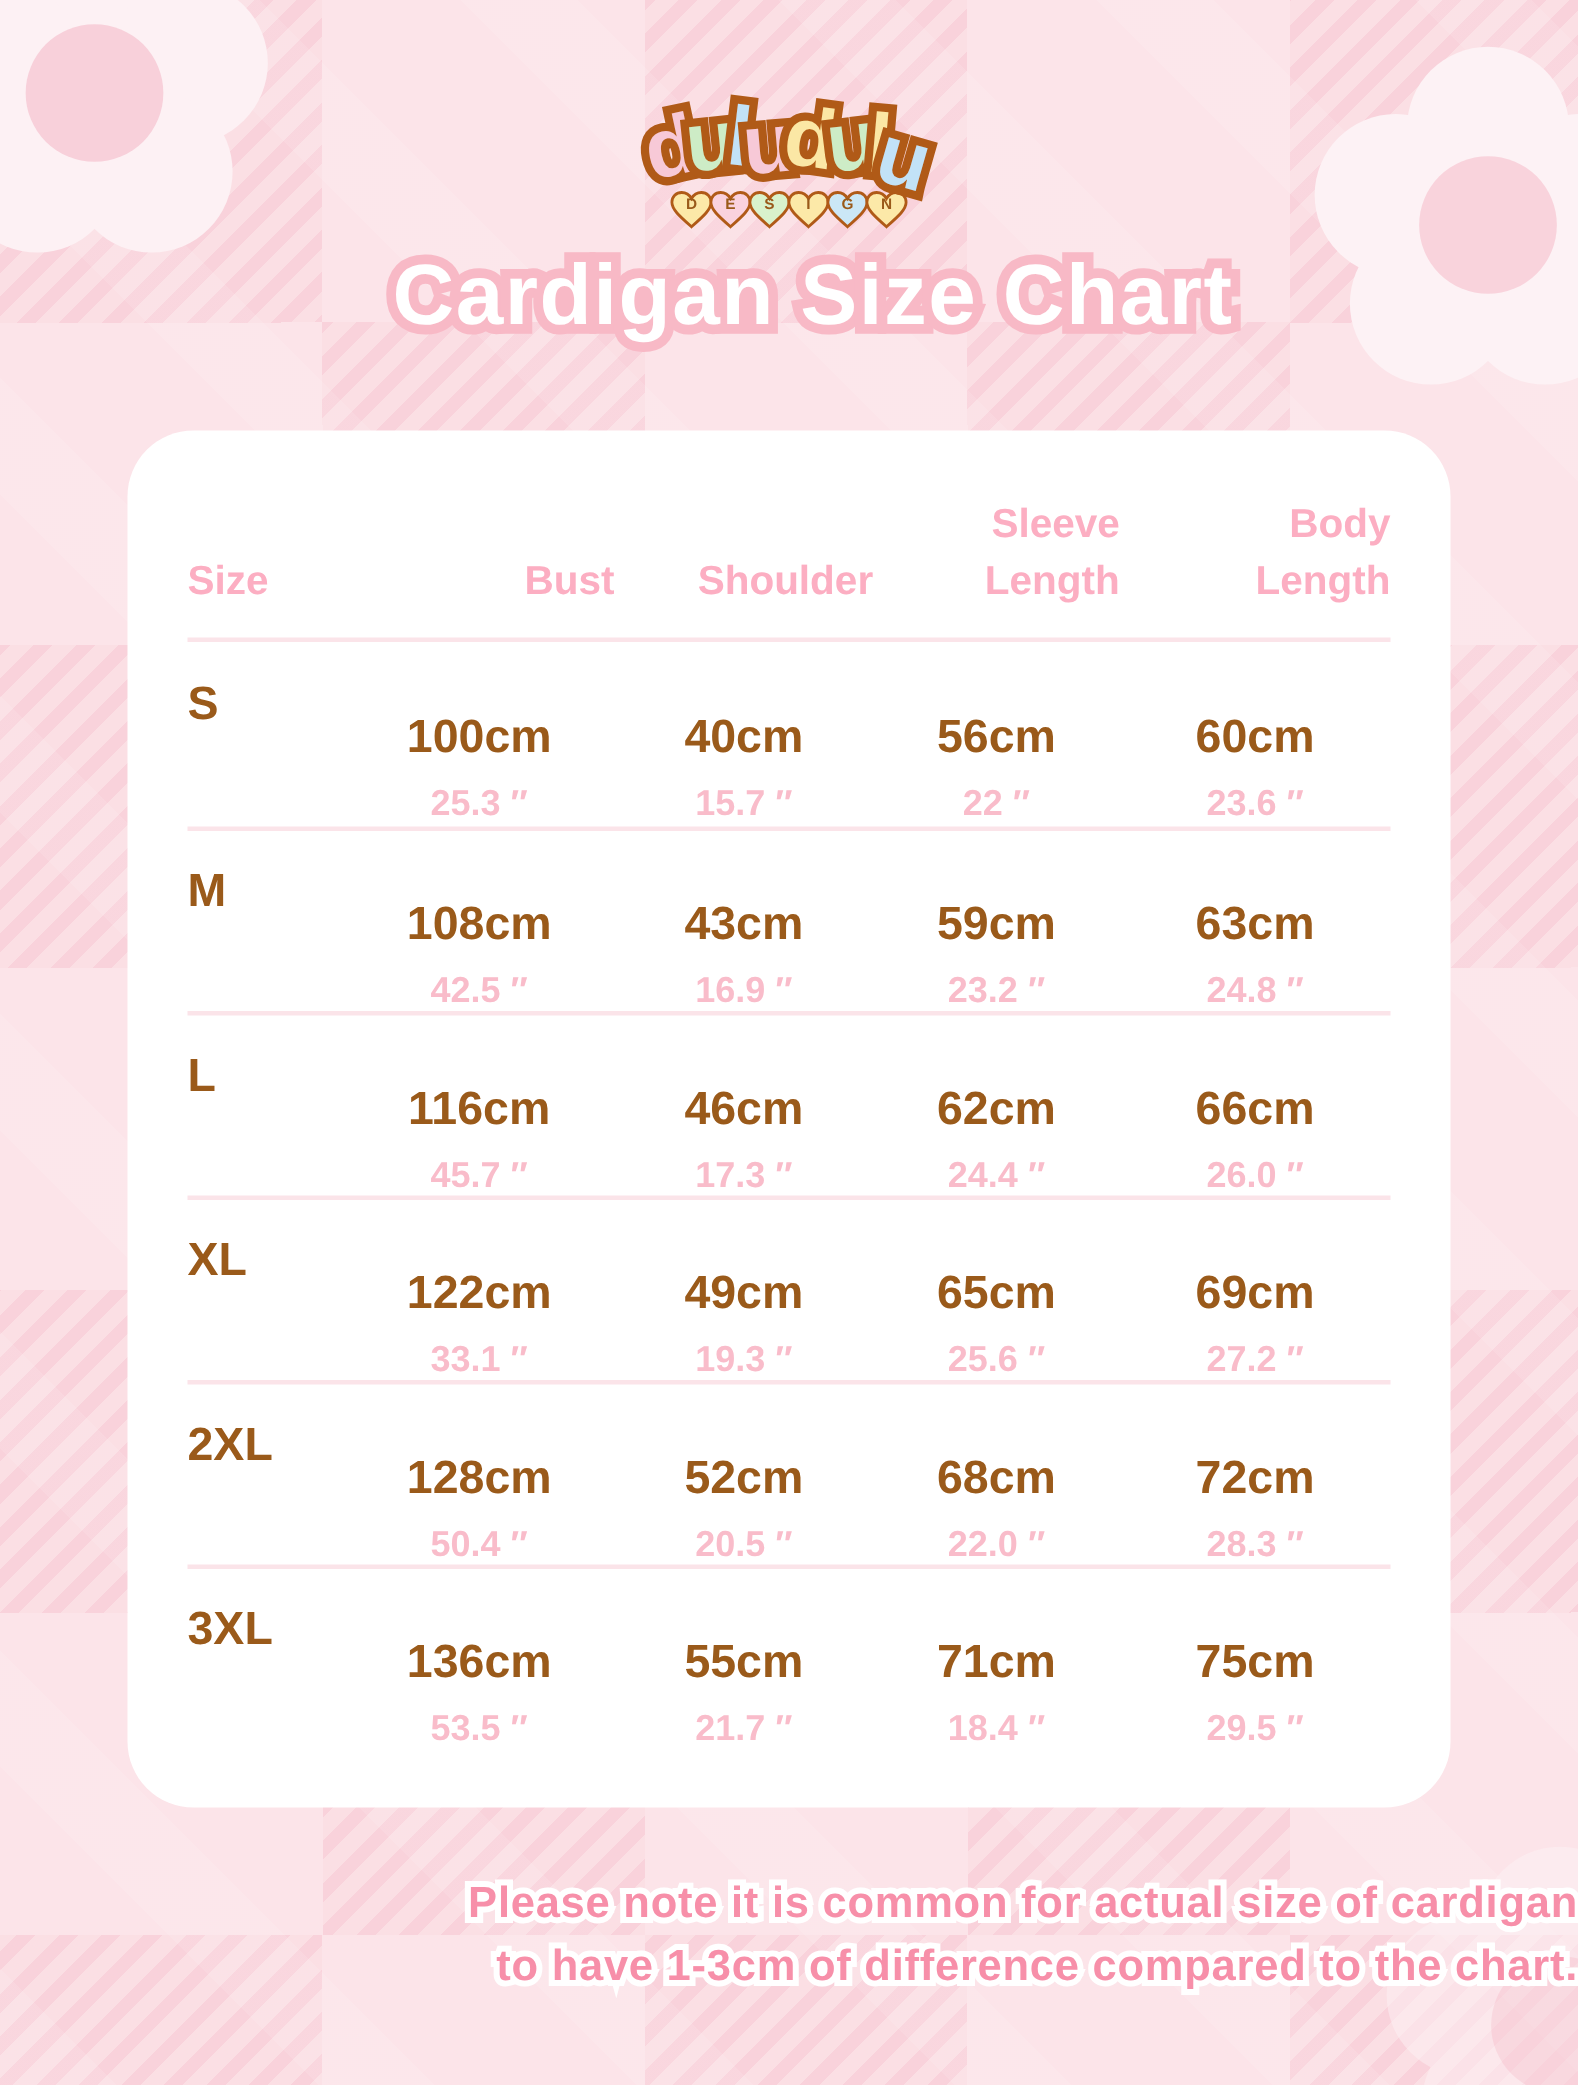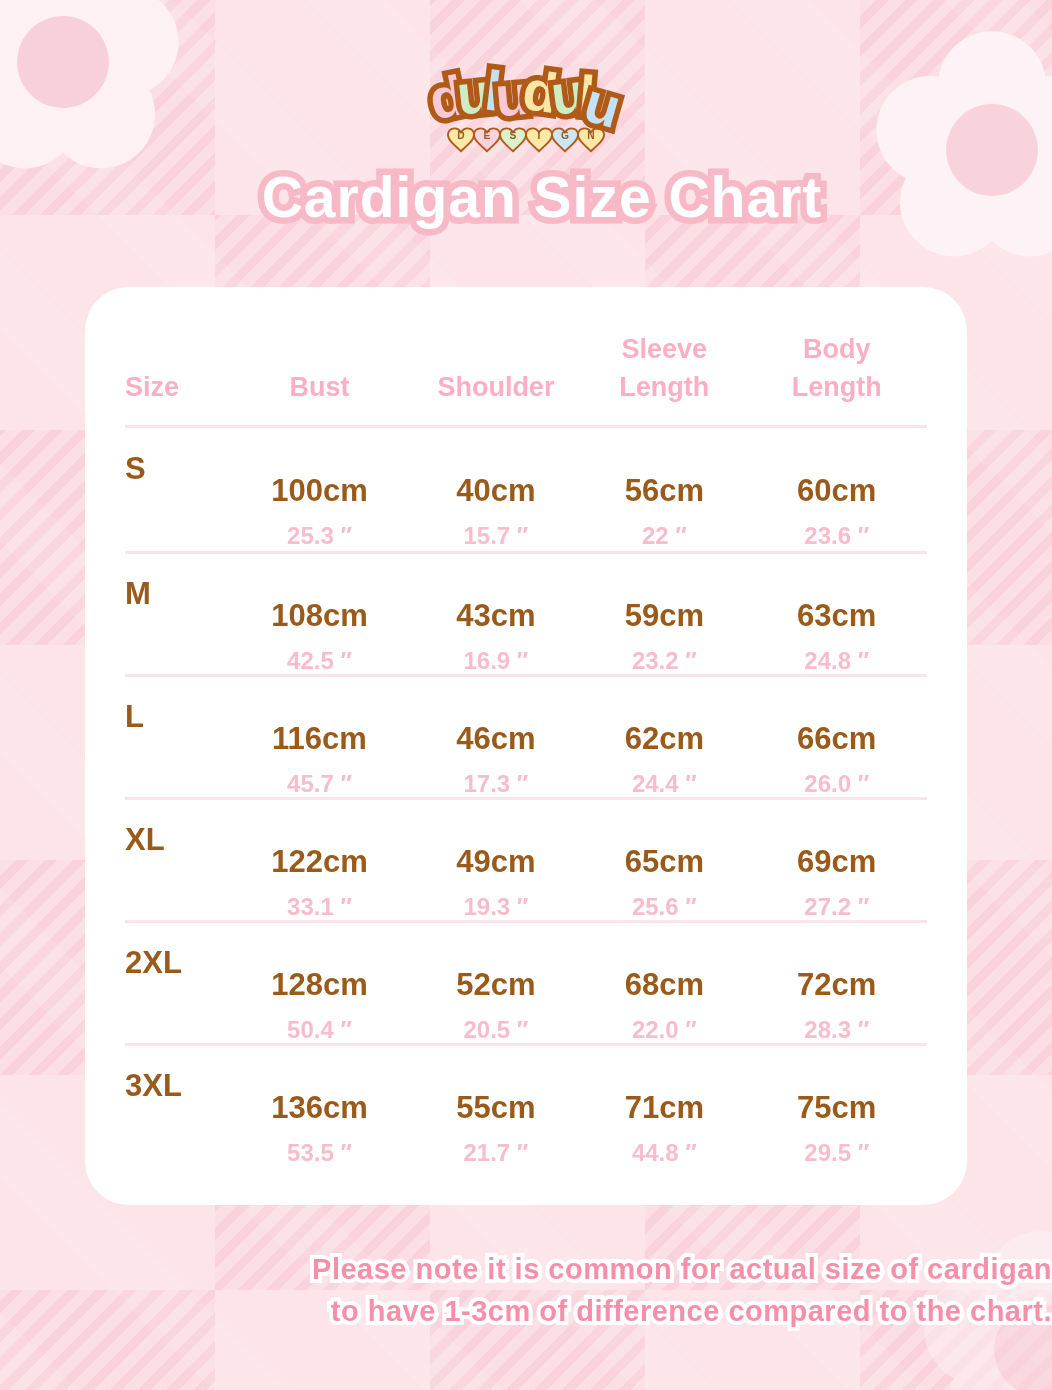--- a/index.html
+++ b/index.html
@@ -42,21 +42,21 @@
     font-size:57px;font-weight:800;letter-spacing:1px;line-height:1.1;}
   .title-wrap .back{position:absolute;left:0;top:0;width:100%;color:#F8B9C6;-webkit-text-stroke:13px #F8B9C6;}
   .title-wrap .front{position:relative;color:#FFFFFF;}
 
   
   .card{position:absolute;left:85px;top:287px;width:882px;height:918px;background:#FFFFFF;border-radius:44px;}
   .table{padding:0 40px;}
   .thead{display:grid;grid-template-columns:13% 22.5% 21.5% 20.5% 22.5%;
     align-items:end;height:141px;box-sizing:border-box;padding-bottom:18px;
     color:#FCAEC2;font-size:27px;font-weight:800;border-bottom:3px solid #FBE4E9;}
-  .thead .hcell{text-align:center;line-height:1.4;}
+  .thead .hcell{text-align:right;line-height:1.4;}
   .thead .hcell.first{text-align:left;}
   .hline{display:block;}
   .trow{display:grid;grid-template-columns:13% 22.5% 21.5% 20.5% 22.5%;
     height:123px;box-sizing:border-box;align-items:center;}
   .trow + .trow{border-top:3px solid #FBE4E9;}
   .cell{display:flex;flex-direction:column;align-items:center;gap:13px;}
   .size-cell{align-items:flex-start;}
   .size-cell::after{content:"\00a0";font-size:24px;font-weight:700;visibility:hidden;}
   .cm{font-size:31px;font-weight:800;color:#9A5A1A;margin-top:44px;}
   .in{font-size:24px;font-weight:700;color:#F9BCCA;font-style:normal;}
@@ -287,21 +287,21 @@
       <div class="cell">
           <span class="cm">136cm</span>
           <span class="in">53.5 ″</span>
         </div>
       <div class="cell">
           <span class="cm">55cm</span>
           <span class="in">21.7 ″</span>
         </div>
       <div class="cell">
           <span class="cm">71cm</span>
-          <span class="in">44.8 ″</span>
+          <span class="in">18.4 ″</span>
         </div>
       <div class="cell">
           <span class="cm">75cm</span>
           <span class="in">29.5 ″</span>
         </div>
     </div>
 
   </div>
 </div>
 

